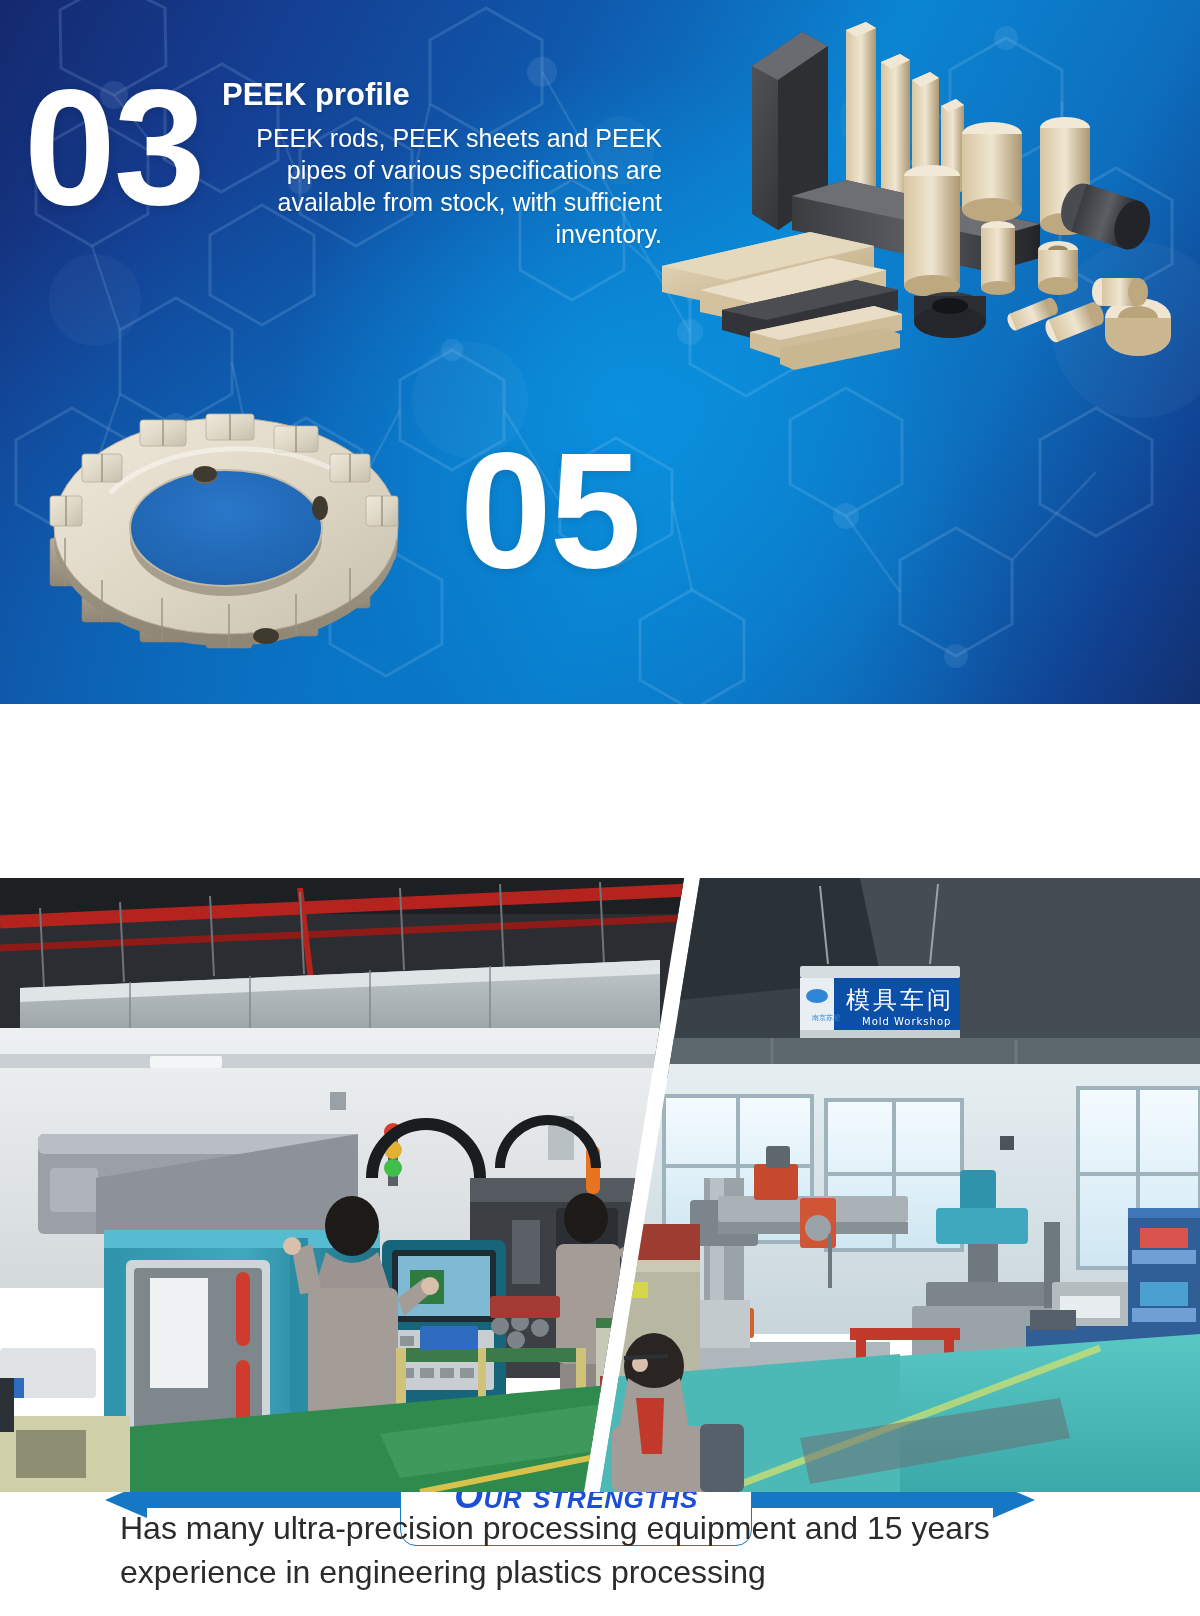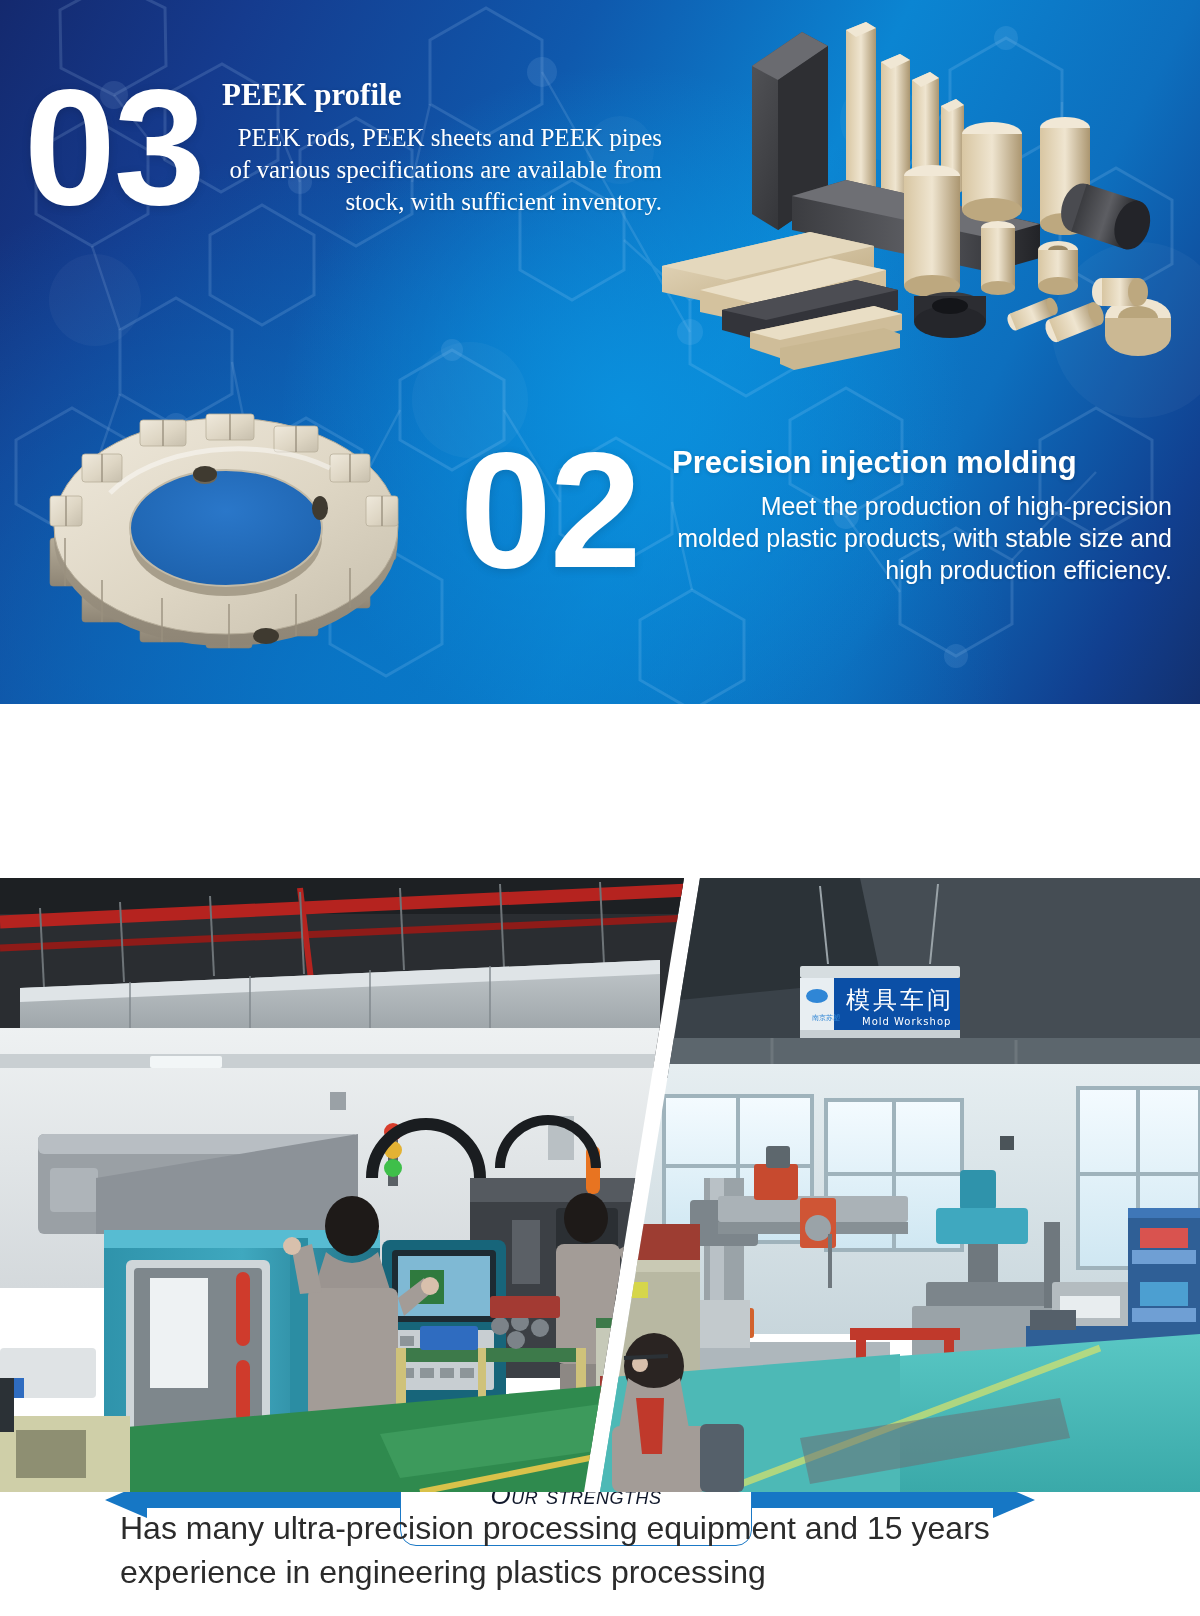--- a/index.html
+++ b/index.html
@@ -18,35 +18,35 @@
   .bignum{position:absolute;color:#fff;font-weight:bold;line-height:.88;
           letter-spacing:-2px;text-shadow:0 2px 10px rgba(0,0,0,.14);}
   .num03{left:24px;top:75px;font-size:165px;}
   .num04{left:460px;top:438px;font-size:165px;}
 
   .blk{position:absolute;color:#ffffff;}
   .blk h3{margin:0 0 10px 0;font-size:31px;font-weight:bold;line-height:1.1;
           text-shadow:0 1px 4px rgba(0,0,0,.18);}
   .blk p{margin:0;font-size:25px;line-height:1.28;font-weight:normal;
          text-shadow:0 1px 3px rgba(0,0,0,.15);text-align:right;}
-  .blk03{left:222px;top:78px;width:440px;font-family:Liberation Serif, serif;}
+  .blk03{left:222px;top:78px;width:440px;}
   .blk04{left:672px;top:446px;width:500px;}
 
   
   .prodwrap{position:absolute;left:660px;top:18px;width:540px;height:362px;}
   
   .gearwrap{position:absolute;left:30px;top:398px;width:400px;height:292px;}
 
   
   .strip{position:absolute;left:0;top:704px;width:1200px;height:174px;background:#fff;}
   .arrowbar{position:absolute;left:105px;top:778px;width:930px;height:36px;}
   .sbox{position:absolute;left:400px;top:741px;width:350px;height:99px;
         background:#ffffff;border:1.6px solid #1b79c6;border-radius:16px;
         display:flex;align-items:center;justify-content:center;}
-  .sbox span{font-size:26px;font-weight:normal;font-style:italic;color:#0f172a;
+  .sbox span{font-size:37px;font-weight:bold;font-style:italic;color:#1d4ed8;
              font-variant:small-caps;letter-spacing:.5px;white-space:nowrap;}
 
   
   .photos{position:absolute;left:0;top:878px;width:1200px;height:614px;overflow:hidden;background:#fff;}
   .ph{position:absolute;top:0;height:614px;overflow:hidden;}
   .phL{left:0;width:690px;clip-path:polygon(0 0,684px 0,584px 614px,0 614px);}
   .phR{left:0;width:1200px;clip-path:polygon(700px 0,1200px 0,1200px 614px,600px 614px);}
 
   
   .caption{position:absolute;left:120px;top:1506px;width:990px;font-size:32px;
@@ -232,26 +232,22 @@
           </g>
           <g>
             <ellipse cx="442" cy="274" rx="10" ry="14" fill="#efe5d1"></ellipse>
             <rect x="442" y="260" width="36" height="28" fill="url(#tanB)"></rect>
             <ellipse cx="478" cy="274" rx="10" ry="14" fill="#bda87f"></ellipse>
           </g>
         </g>
       </svg>
     </div>
 
-    <div class="bignum num04">02</div>
-
-    <div class="blk blk04">
-      <h3>Precision injection molding</h3>
-      <p>Meet the production of high-precision molded plastic products, with stable size and high production efficiency.</p>
-    </div>
+    <div class="bignum num04">05</div>
+
 
     <div class="gearwrap">
       <svg width="400" height="292" viewBox="0 0 400 292">
         <defs>
           <linearGradient id="gtop" x1="0" y1="0" x2="1" y2="1">
             <stop offset="0" stop-color="#efe9dc"></stop>
               <stop offset=".55" stop-color="#ded6c4"></stop>
             <stop offset="1" stop-color="#c7bfad"></stop>
           </linearGradient>
           <linearGradient id="gside" x1="0" y1="0" x2="0" y2="1">

